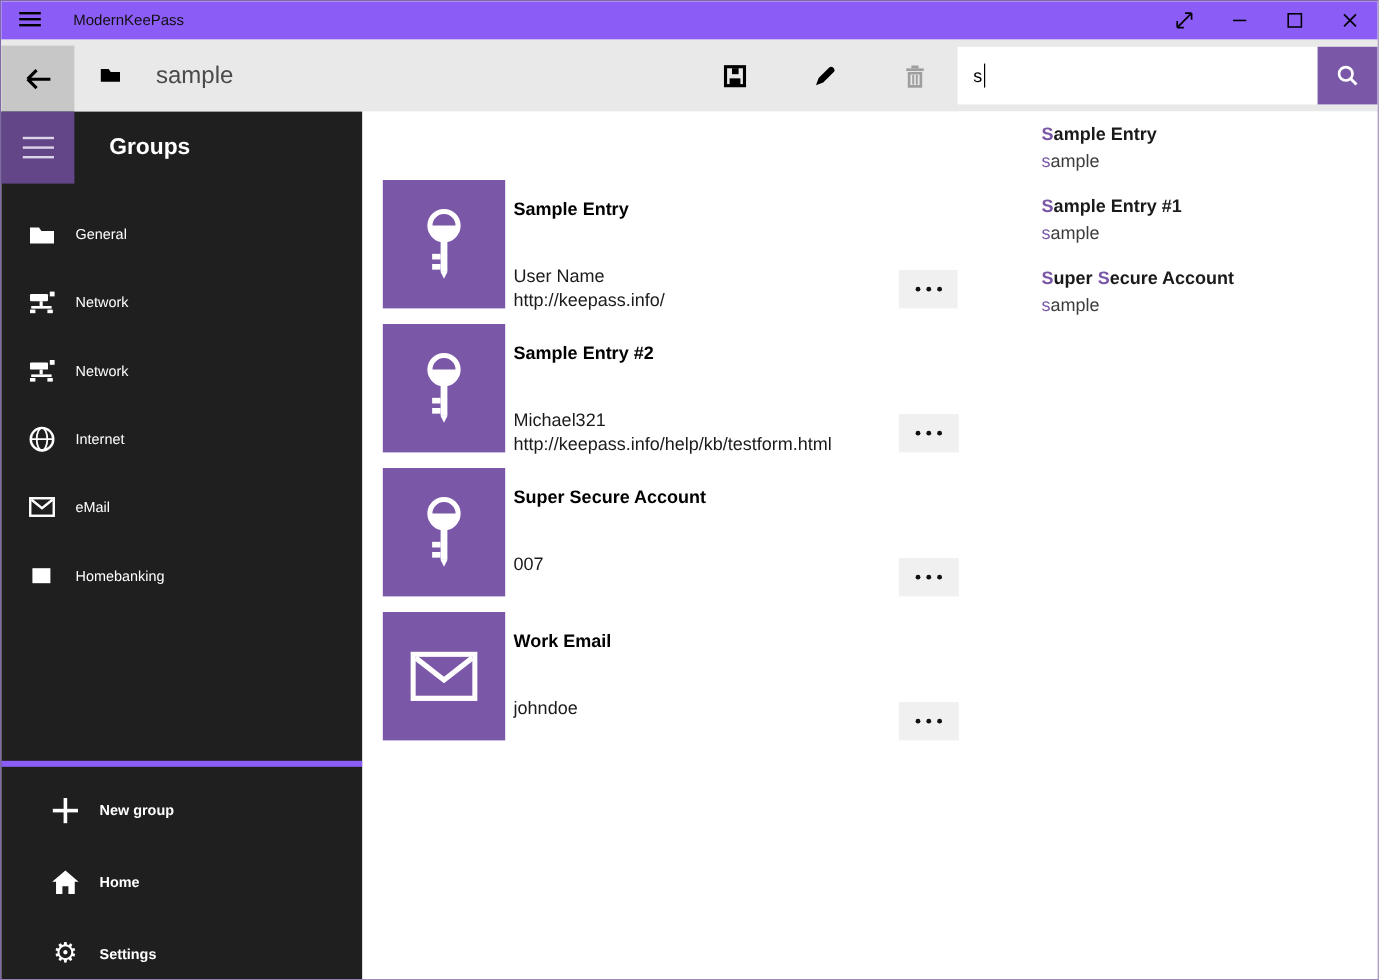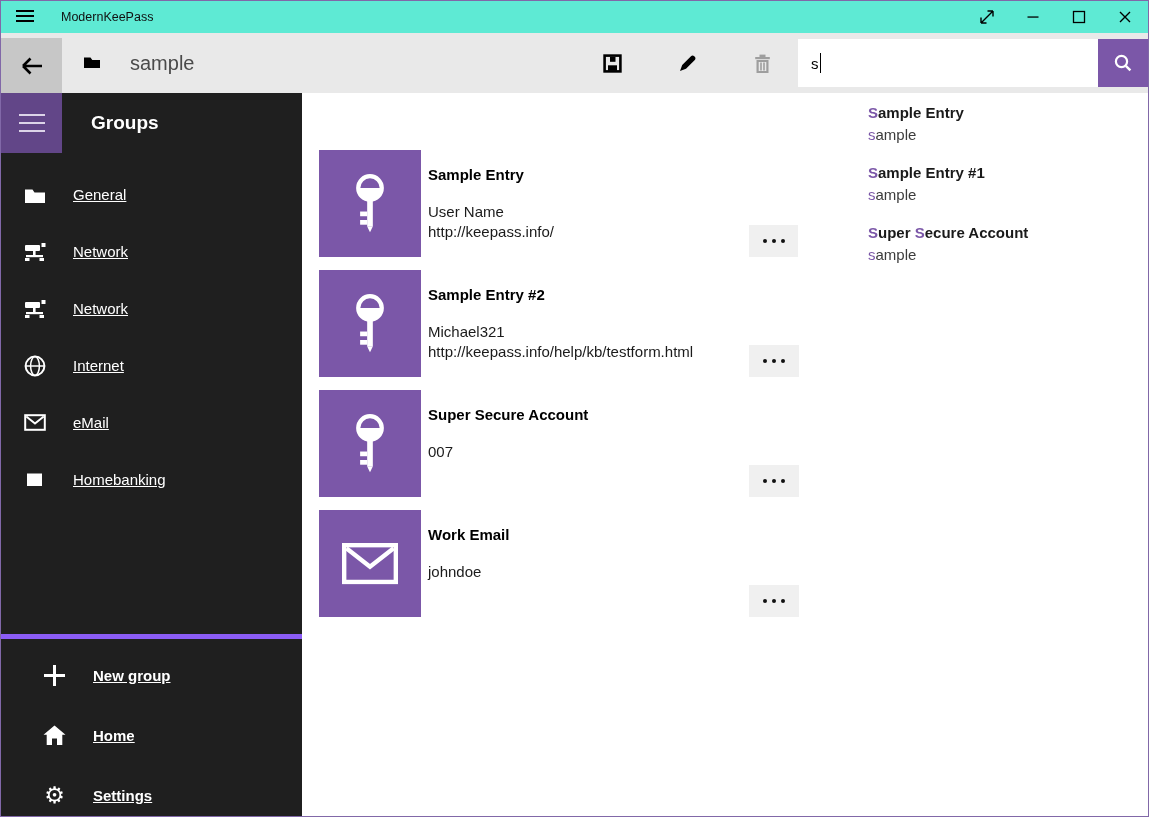--- a/index.html
+++ b/index.html
@@ -6,21 +6,21 @@
   html,body { background:#fff; }
   body { font-family:"Liberation Sans","DejaVu Sans",sans-serif; }
 
   .window{
     position:relative; width:1149px; height:817px;
     border:1px solid var(--window-border,#8168A8);
     background:#fff; overflow:hidden;
   }
 
   
-  .titlebar{ position:absolute; top:0; left:0; right:0; height:32px; background:#5eead4; }
+  .titlebar{ position:absolute; top:0; left:0; right:0; height:32px; background:#8b5cf6; }
   .tb-hamburger{ position:absolute; left:15px; top:9px; width:18px; height:13px; }
   .tb-hamburger i{ display:block; height:1.7px; background:#000; margin-bottom:3.4px; }
   .tb-title{ position:absolute; left:60px; top:0; line-height:32px; font-size:12.5px; color:#111; }
   .tb-controls{ position:absolute; right:0; top:0; height:32px; display:flex; }
   .tb-btn{ width:46px; height:32px; display:flex; align-items:center; justify-content:center; }
 
   
   .appbar{ position:absolute; top:32px; left:0; right:0; height:60px; background:var(--appbar-bg,#E9E9E9); }
   .back-btn{ position:absolute; left:0; top:5px; width:61px; height:55px; background:var(--back-btn-bg,#C7C7C7);
     display:flex; align-items:center; justify-content:center; }
@@ -37,35 +37,35 @@
 
   
   .sidebar{ position:absolute; top:92px; left:0; width:301px; bottom:0; background:var(--sidebar-bg,#1F1F1F); color:#fff; }
   .nav-hamburger{ position:absolute; left:0; top:0; width:61px; height:60px; background:var(--accent-dark,#624688);
     display:flex; flex-direction:column; align-items:center; justify-content:center; }
   .nav-hamburger i{ display:block; width:26px; height:2.8px; background:#DCD4E8; margin:2.6px 0; }
   .groups-header{ position:absolute; left:90px; top:0; height:60px; line-height:60px; font-size:19px; font-weight:700; color:#fff; }
   .group-list{ position:absolute; top:73px; left:0; right:0; }
   .side-item{ height:57px; display:flex; align-items:center; padding-left:22px; cursor:default; }
   .side-item .icn{ width:23px; height:23px; display:flex; align-items:center; justify-content:center; flex:0 0 23px; }
-  .side-item .lbl{ margin-left:27px; font-size:15px; color:#fff;text-decoration:underline; }
+  .side-item .lbl{ margin-left:17px; font-size:12px; color:#fff; }
   .sidebar-footer{ position:absolute; top:541px; left:0; right:0; bottom:0; border-top:5px solid #8b5cf6; padding-top:6px;padding-left:20px; }
   .sidebar-footer .side-item{ height:60px; }
   .sidebar-footer .lbl{ font-weight:700; }
   .gear-glyph{ font-family:"DejaVu Sans",sans-serif; font-size:23px; color:#fff; line-height:1; }
 
   
   .content{ position:absolute; left:301px; top:92px; right:0; bottom:0; background:#fff; }
   .entries{ position:absolute; left:17px; top:57px; width:480px; }
   .entry-row{ position:relative; width:480px; height:107px; margin-bottom:13px; }
   .tile{ position:absolute; left:0; top:0; width:102px; height:107px; background:var(--accent,#7B57A8);
     display:flex; align-items:center; justify-content:center; }
   .entry-text{ position:absolute; left:109px; top:0; right:56px; }
   .entry-title{ margin-top:15px; font-size:15px; font-weight:700; color:#000; line-height:19px; }
-  .entry-lines{ margin-top:18px; font-size:15px; color:#1B1B1B; line-height:20px; }
+  .entry-lines{ margin-top:37px; font-size:15px; color:#1B1B1B; line-height:20px; }
   .more-btn{ position:absolute; right:0; bottom:0; width:50px; height:32px; background:var(--muted-btn-bg,#F0F0F0);
     display:flex; align-items:center; justify-content:center; gap:5px; }
   .more-btn .dot{ width:4px; height:4px; border-radius:50%; background:#111; }
 
   
   .suggestions{ position:absolute; left:797px; top:92px; width:349px; background:#fff; padding:8px 0 14px 70px; }
   .sugg-item{ height:46px; margin-bottom:14px; cursor:default; }
   .sugg-title{ font-size:15px; font-weight:700; color:#1A1A1A; line-height:23px; }
   .sugg-sub{ font-size:15px; color:#3C3C3C; line-height:21px; }
   .hl{ color:var(--accent,#7B57A8); }

